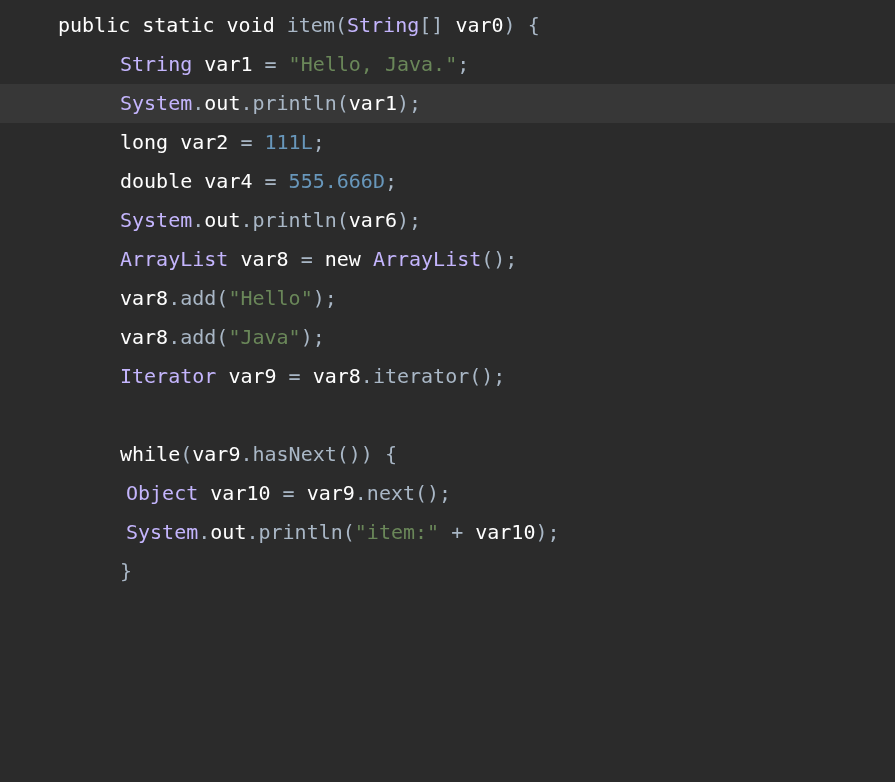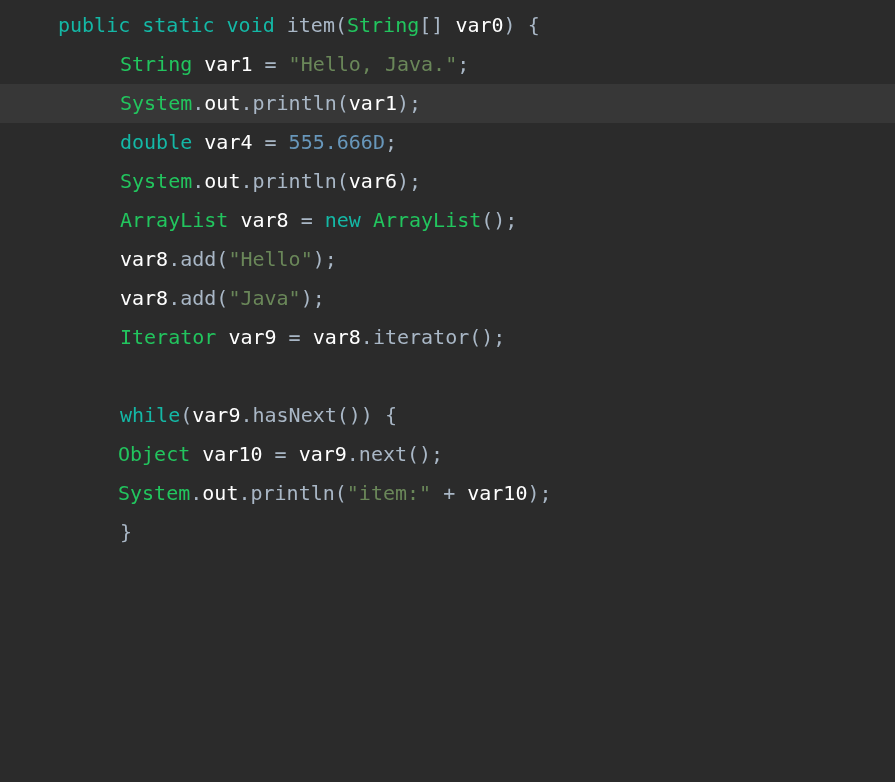--- a/index.html
+++ b/index.html
@@ -26,26 +26,27 @@
       padding-left: 58px;
     }
     .line.highlighted {
       background-color: #373737;
     }
     .indent1 {
       padding-left: 120px;
     }
     .indent2 {
       padding-left: 118px;
+      margin-left: 8px;
     }
     .keyword {
-      color: #14b8a6;
+      color: #ffffff;
     }
     .type {
-      color: #22c55e;
+      color: #c4b5fd;
     }
     .identifier {
       color: #ffffff;
     }
     .string {
       color: #6a8759;
     }
     .number {
       color: #6897bb;
     }
@@ -62,20 +63,21 @@
       color: #a9b7c6;
     }
   </style>
 </head>
 <body>
 
 <div class="code-container">
 <div class="line"><span class="keyword">public static void </span><span class="method">item</span><span class="paren">(</span><span class="type">String</span><span class="punct">[] </span><span class="identifier">var0</span><span class="paren">) {</span></div>
     <div class="line indent1"><span class="type">String </span><span class="identifier">var1</span><span class="operator"> = </span><span class="string">"Hello, Java."</span><span class="punct">;</span></div>
     <div class="line indent1 highlighted"><span class="type">System</span><span class="punct">.</span><span class="identifier">out</span><span class="punct">.</span><span class="method">println</span><span class="paren">(</span><span class="identifier">var1</span><span class="paren">);</span></div>
+    <div class="line indent1"><span class="keyword">long </span><span class="identifier">var2</span><span class="operator"> = </span><span class="number">111L</span><span class="punct">;</span></div>
     <div class="line indent1"><span class="keyword">double </span><span class="identifier">var4</span><span class="operator"> = </span><span class="number">555.666D</span><span class="punct">;</span></div>
     <div class="line indent1"><span class="type">System</span><span class="punct">.</span><span class="identifier">out</span><span class="punct">.</span><span class="method">println</span><span class="paren">(</span><span class="identifier">var6</span><span class="paren">);</span></div>
     <div class="line indent1"><span class="type">ArrayList </span><span class="identifier">var8</span><span class="operator"> = </span><span class="keyword">new </span><span class="type">ArrayList</span><span class="paren">();</span></div>
     <div class="line indent1"><span class="identifier">var8</span><span class="punct">.</span><span class="method">add</span><span class="paren">(</span><span class="string">"Hello"</span><span class="paren">);</span></div>
     <div class="line indent1"><span class="identifier">var8</span><span class="punct">.</span><span class="method">add</span><span class="paren">(</span><span class="string">"Java"</span><span class="paren">);</span></div>
     <div class="line indent1"><span class="type">Iterator </span><span class="identifier">var9</span><span class="operator"> = </span><span class="identifier">var8</span><span class="punct">.</span><span class="method">iterator</span><span class="paren">();</span></div>
     <div class="line indent1">&nbsp;</div>
     <div class="line indent1"><span class="keyword">while</span><span class="paren">(</span><span class="identifier">var9</span><span class="punct">.</span><span class="method">hasNext</span><span class="paren">()) {</span></div>
     <div class="line indent2"><span class="type">Object </span><span class="identifier">var10</span><span class="operator"> = </span><span class="identifier">var9</span><span class="punct">.</span><span class="method">next</span><span class="paren">();</span></div>
     <div class="line indent2"><span class="type">System</span><span class="punct">.</span><span class="identifier">out</span><span class="punct">.</span><span class="method">println</span><span class="paren">(</span><span class="string">"item:"</span><span class="operator"> + </span><span class="identifier">var10</span><span class="paren">);</span></div>

